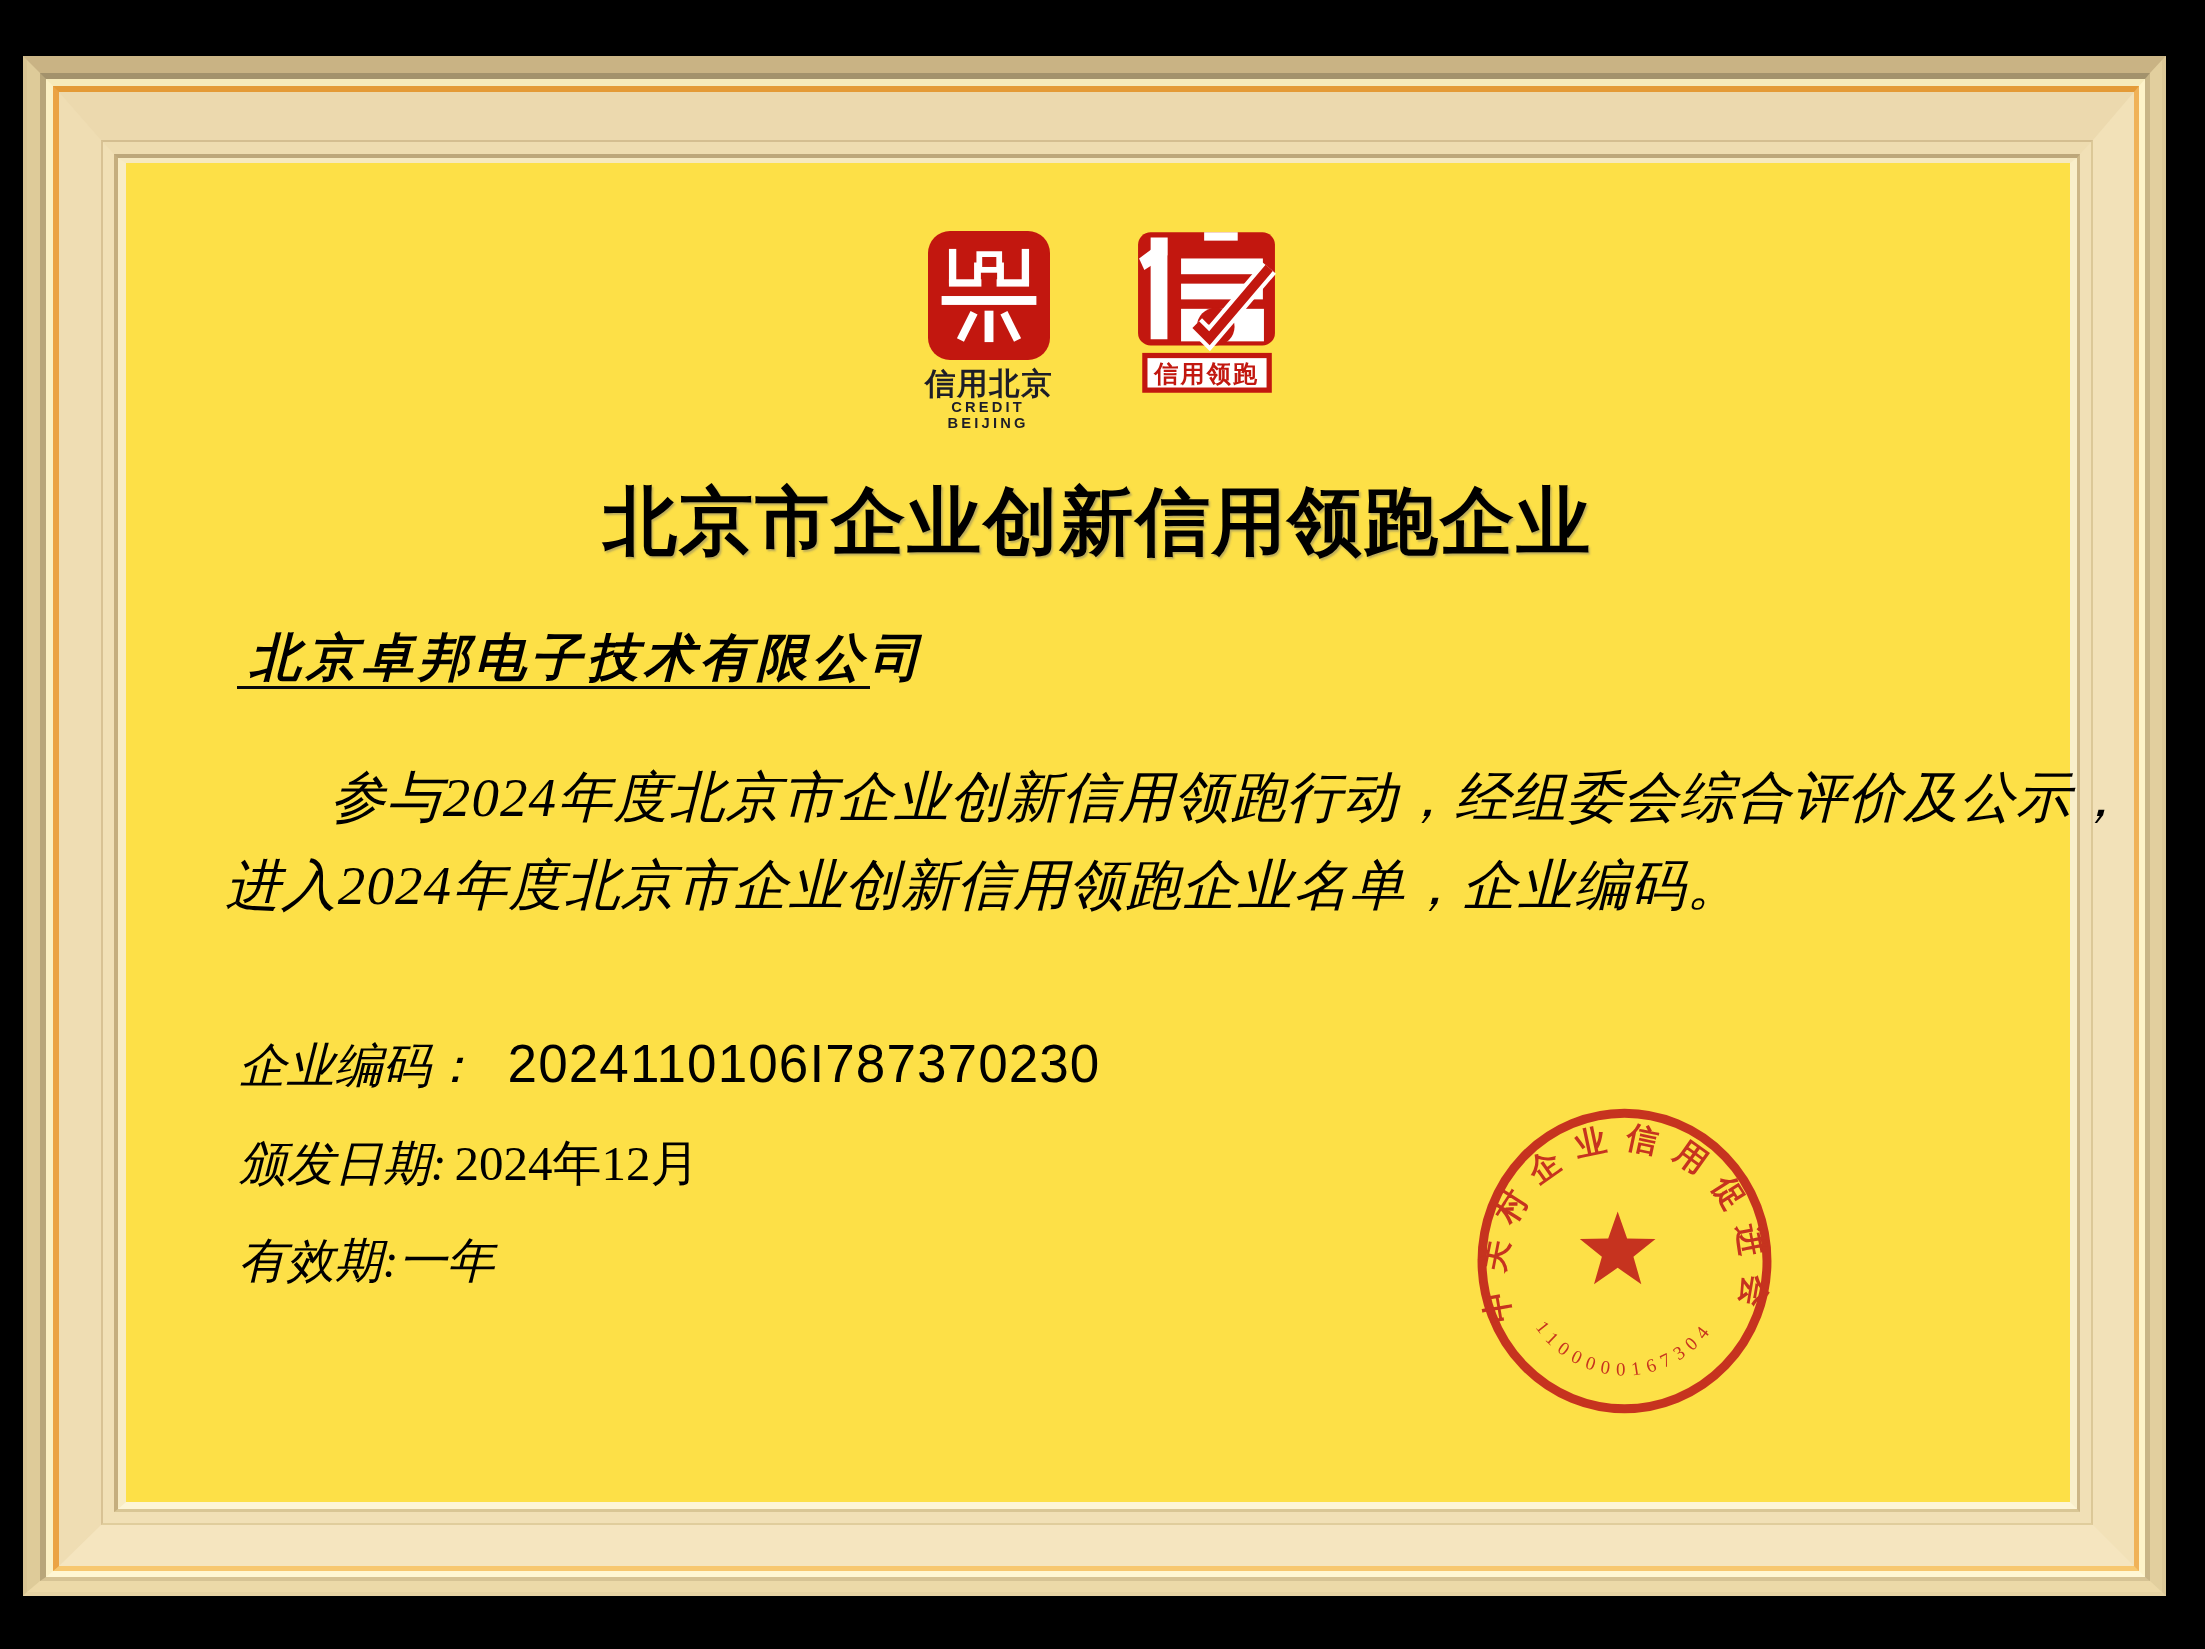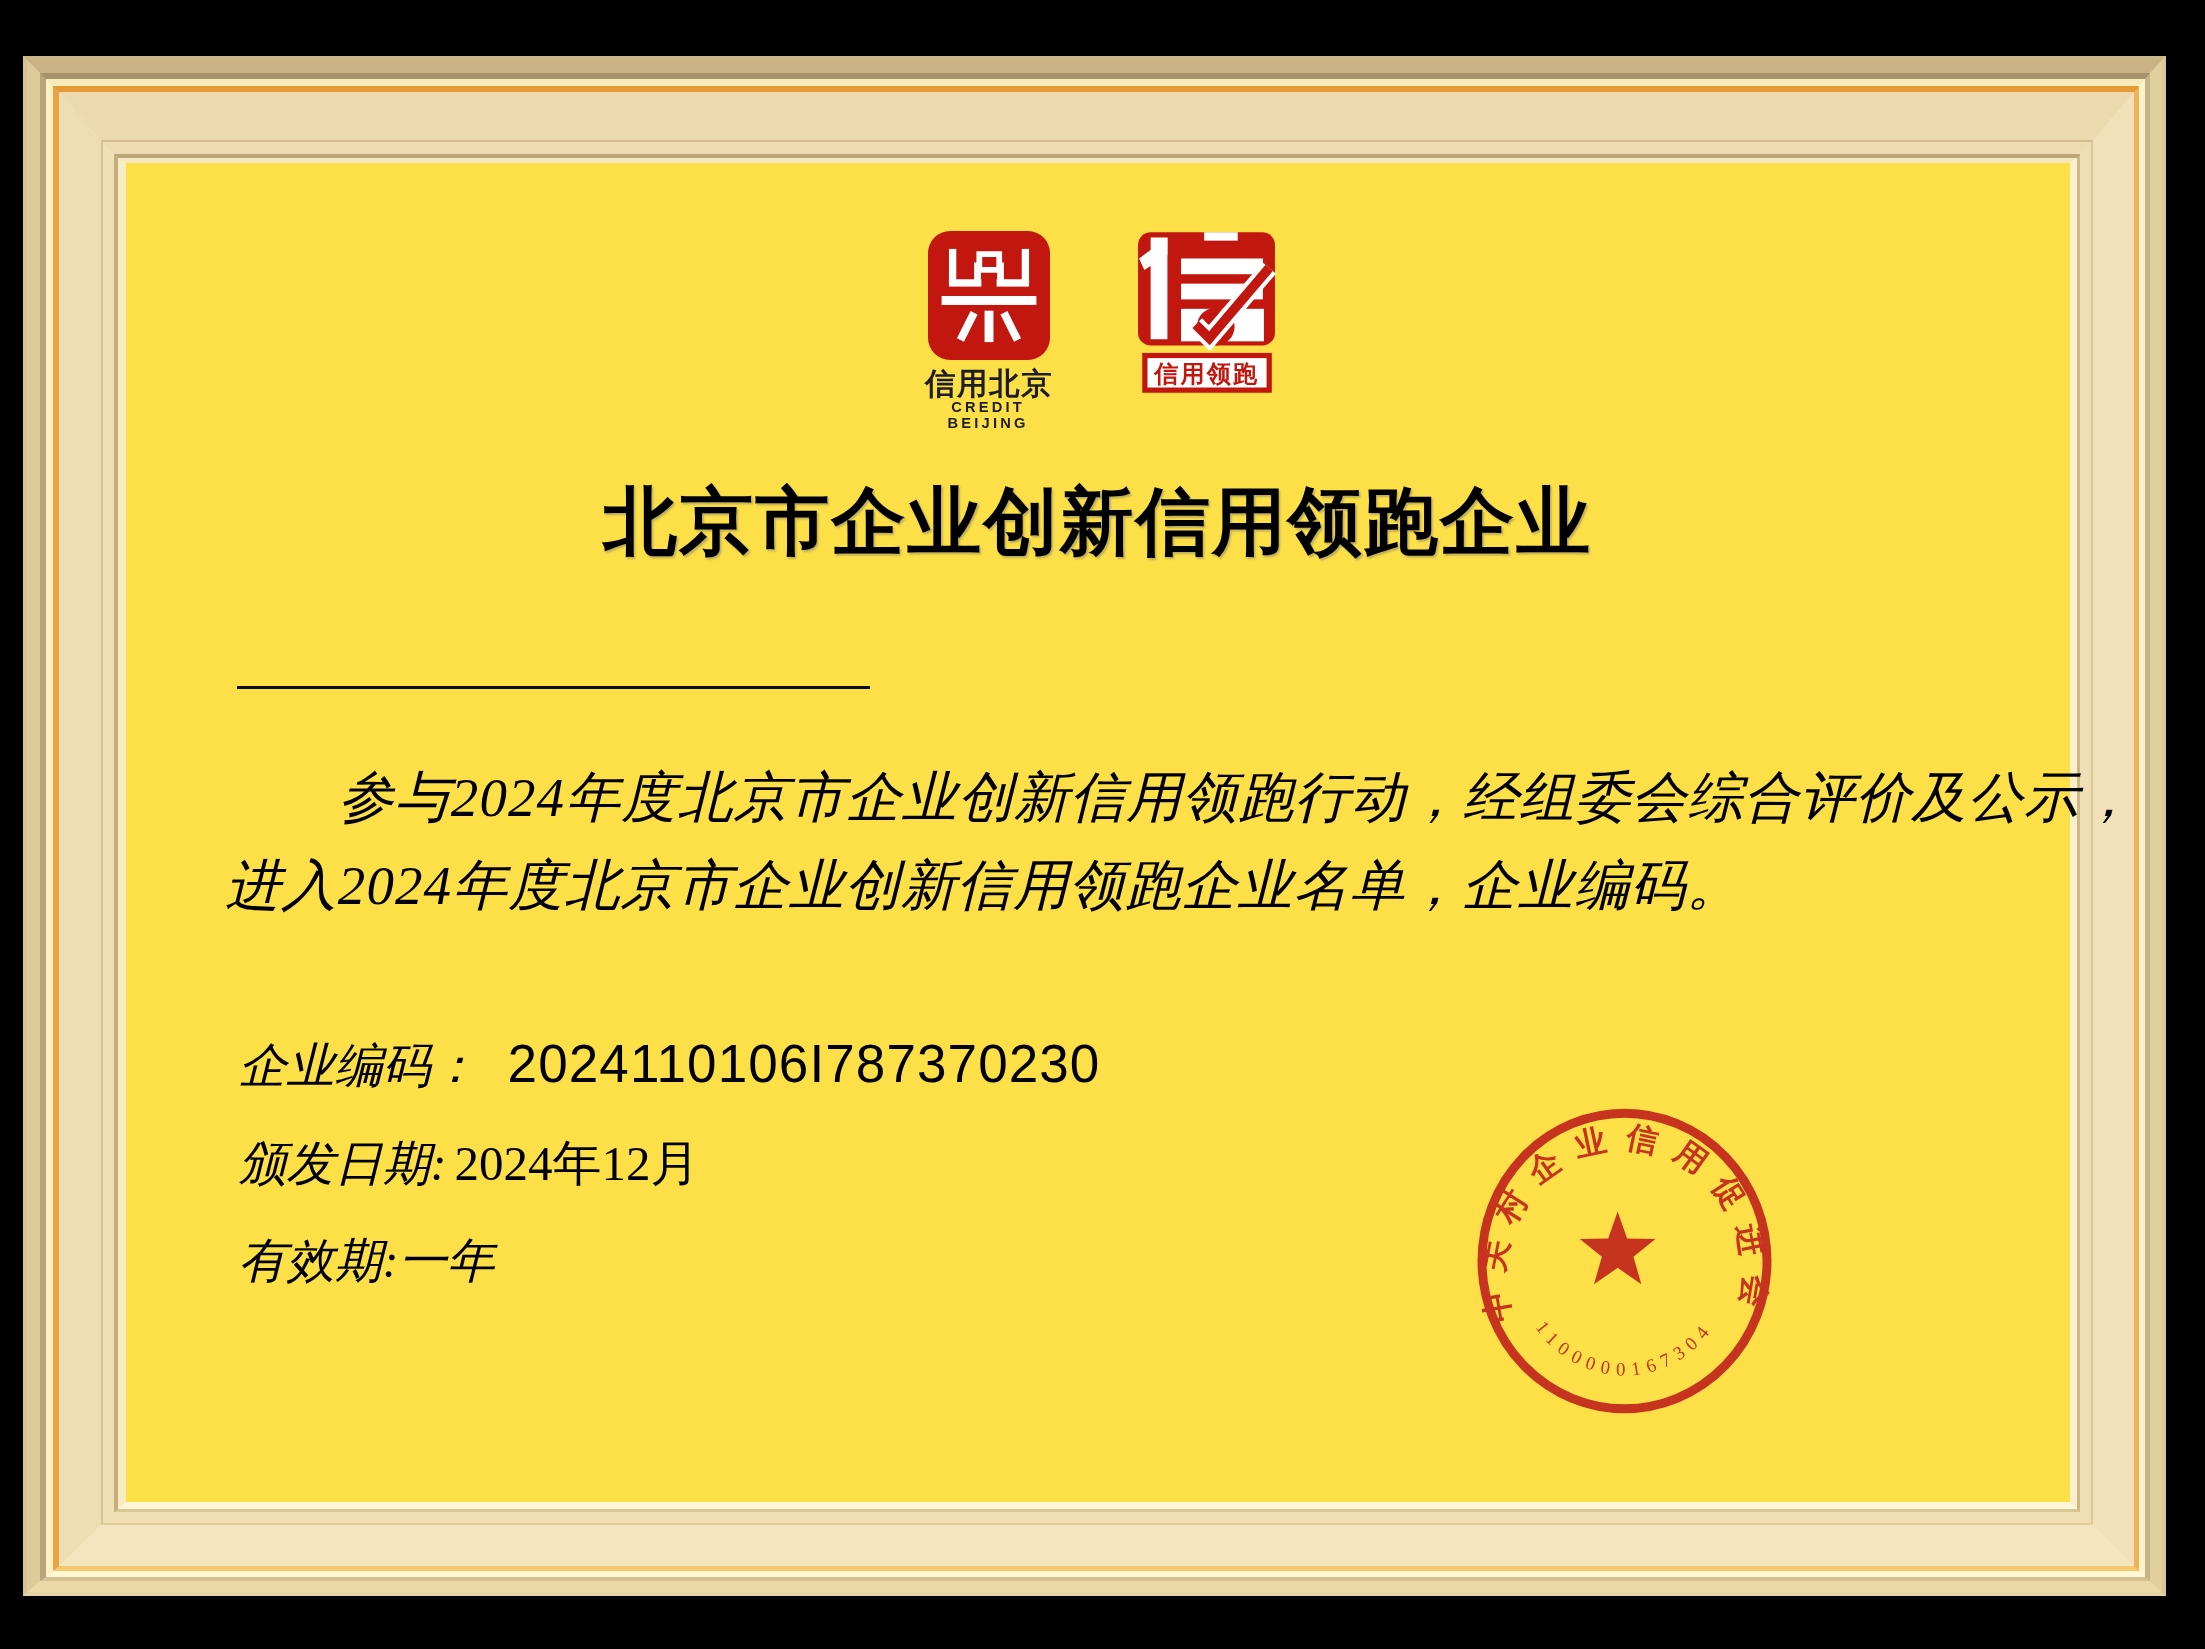--- a/index.html
+++ b/index.html
@@ -34,21 +34,21 @@
   .title{left:0;top:310px;width:100%;text-align:center;font-size:74px;font-weight:900;
          color:#000;letter-spacing:2.1px;font-family:"Liberation Sans",sans-serif;
          text-shadow:1.6px 2.1px 2.1px rgba(110,110,110,.45);}
   
   .company{left:124px;top:461px;font-size:51px;font-style:italic;font-weight:600;
            color:#000;letter-spacing:5.3px;white-space:nowrap;}
   .company-line{left:111px;top:523px;width:633px;height:3.2px;background:#0a0a0a;}
   
   .kai{font-style:italic;color:#000;}
   .body-line{font-size:55px;letter-spacing:1.1px;white-space:nowrap;}
-  .body1{left:100px;top:598px;padding-left:113px;}
+  .body1{left:92px;top:598px;padding-left:113px;}
   .body2{left:100px;top:686px;}
   
   .field{white-space:nowrap;color:#000;}
   .field .lbl{font-size:48px;font-style:italic;margin-top:18px;}
   .row-code{left:113px;top:870px;}
   .row-code .val{font-size:53px;letter-spacing:1.1px;margin-left:29px;
                  font-family:"Liberation Sans",sans-serif;}
   .row-issue{left:113px;top:968px;}
   .row-issue .val{font-size:49px;margin-left:8px;}
   .row-valid{left:113px;top:1066px;}
@@ -115,20 +115,21 @@
         <circle cx="150" cy="182" r="36" fill="#c2170f"></circle>
         <path d="M132 182 L148 198 L174 162" stroke="#ffffff" stroke-width="12" fill="none"></path>
         <path d="M112 178 L138 204 L252 70" stroke="#ffffff" stroke-width="34" fill="none"></path>
         <path d="M112 178 L138 204 L252 70" stroke="#c2170f" stroke-width="18" fill="none"></path>
         <rect x="10" y="232" width="247" height="76" fill="#c2170f"></rect>
         <rect x="20" y="242" width="227" height="56" fill="#ffffff"></rect>
         <text x="133" y="287" text-anchor="middle" font-size="46" font-weight="bold" letter-spacing="4" fill="#c2170f">信用领跑</text>
       </svg>
     </div>
 
+    <div class="abs company">北京卓邦电子技术有限公司</div>
     <div class="abs company-line"></div>
 
     <div class="abs kai body-line body1">参与2024年度北京市企业创新信用领跑行动，经组委会综合评价及公示，</div>
     <div class="abs kai body-line body2">进入2024年度北京市企业创新信用领跑企业名单，企业编码。</div>
 
     <div class="abs field row-code">
       <span class="lbl">企业编码：</span><span class="val">2024110106I787370230</span>
     </div>
     <div class="abs field row-issue">
       <span class="lbl">颁发日期:</span><span class="val">2024年12月</span>

